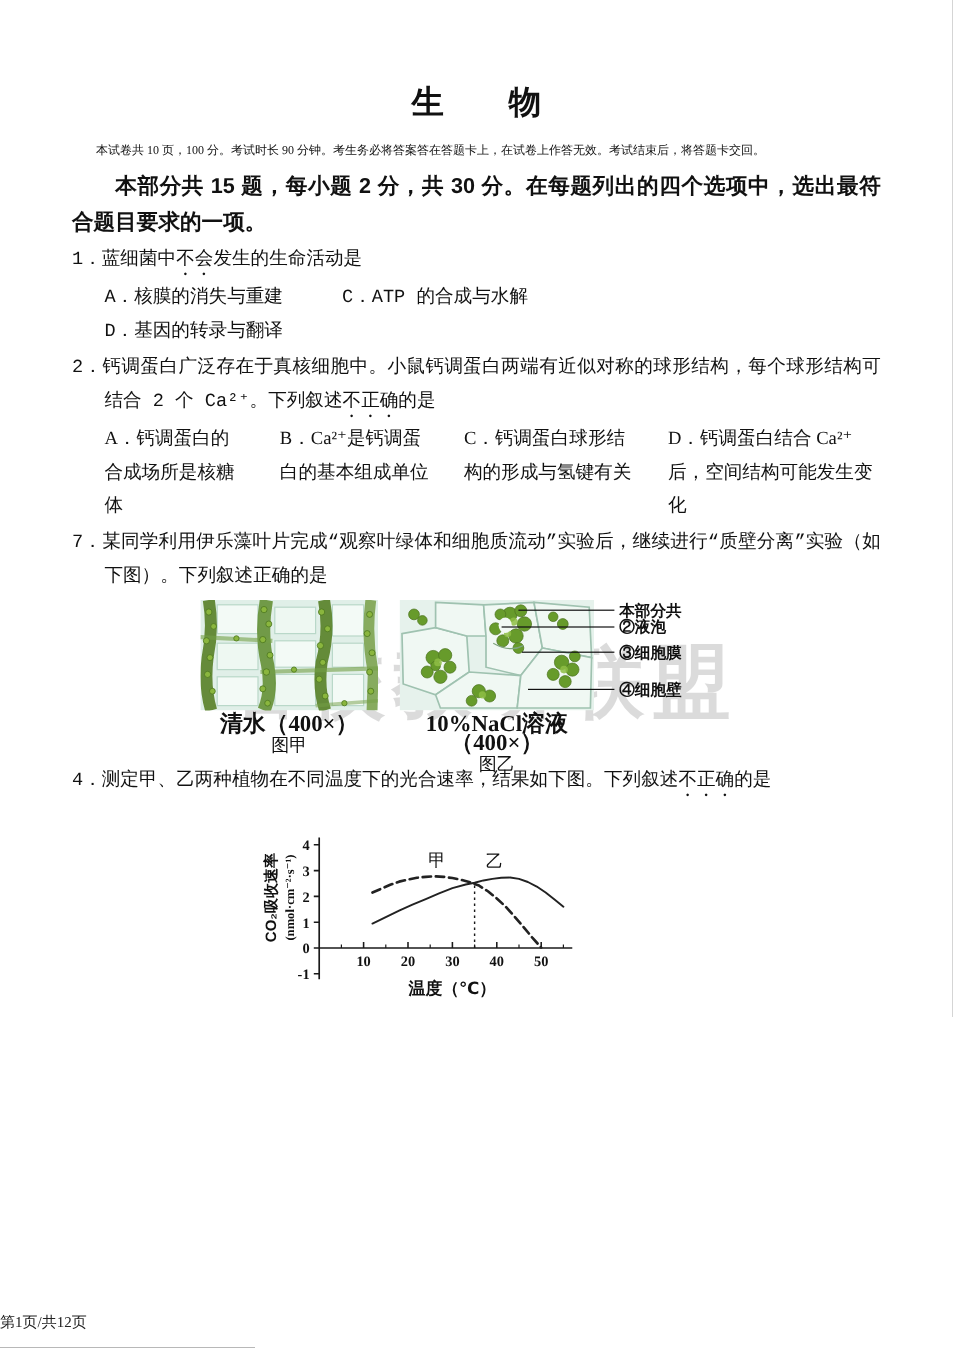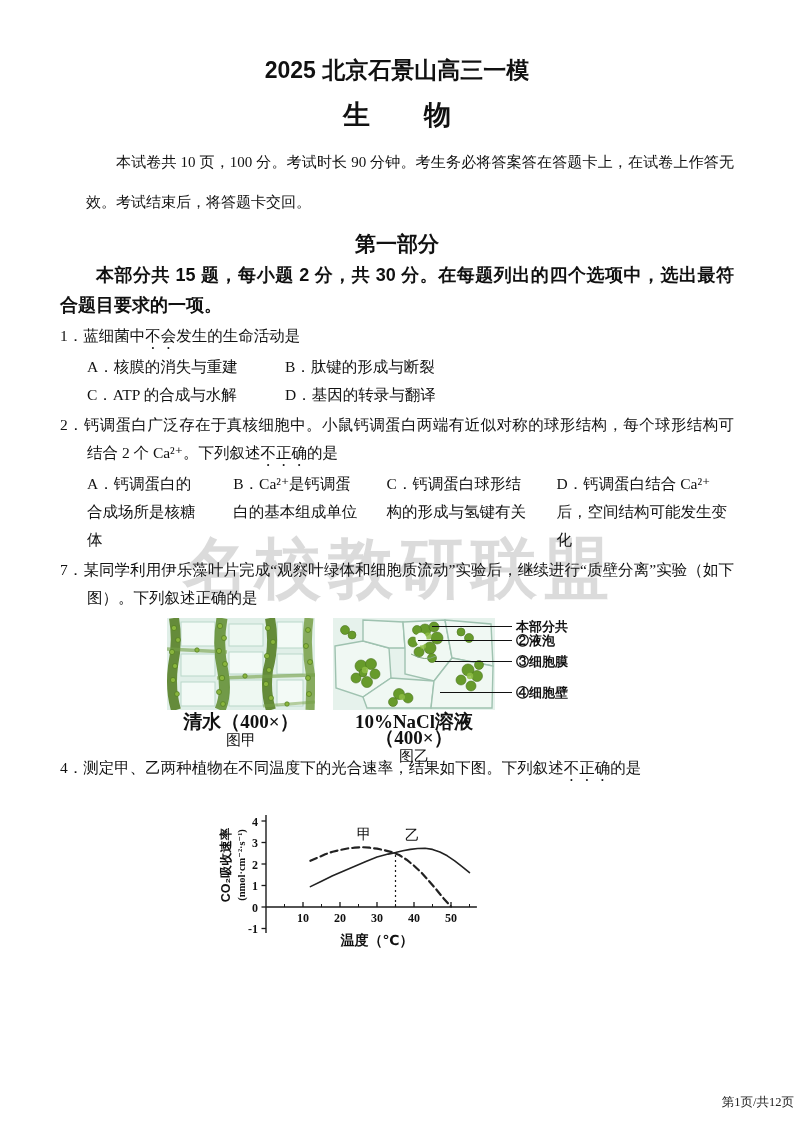--- a/index.html
+++ b/index.html
@@ -6,27 +6,27 @@
   .page{
     position:relative; width:794px; height:1123px; margin:0 auto;
     background:#fff; overflow:hidden;
     font-family:"Liberation Serif","DejaVu Serif",serif;
     color:#111;
   }
   .content{position:relative; z-index:1; padding:55px 60px 0 60px;}
   .hei{font-family:"Liberation Sans","DejaVu Sans",sans-serif;}
   .doc-title{font-size:23px; font-weight:bold; text-align:center; line-height:30px;}
   .doc-subject{font-size:27px; font-weight:bold; text-align:center; margin-top:13px; line-height:34px;}
-  .notice{font-size:15px; line-height:40px; text-indent:2em; text-align:justify; margin-top:10px;margin-left:26px;}
+  .notice{font-size:10px; line-height:28px; text-indent:2em; text-align:justify; margin-top:10px;}
   .part-heading{font-size:21px; font-weight:bold; text-align:center; margin-top:6px; line-height:32px;}
   .instructions{font-size:18px; font-weight:bold; line-height:30px; text-indent:2em; text-align:justify;}
-  .q-stem{font-size:15.5px; line-height:28px; padding-left:27px; text-indent:-27px; text-align:justify; margin-top:2px;}
+  .q-stem{font-size:15.5px; line-height:28px; padding-left:27px; text-indent:-27px; text-align:justify; margin-top:2px;font-family:Liberation Mono, monospace;}
   .emph{-webkit-text-emphasis:filled dot; -webkit-text-emphasis-position:under left;
         text-emphasis:filled dot; text-emphasis-position:under left;}
-  .opt-grid{display:grid; grid-template-columns:198px 1fr; padding-left:27px; font-size:15.5px; line-height:28px;}
+  .opt-grid{display:grid; grid-template-columns:198px 1fr; padding-left:27px; font-size:15.5px; line-height:28px;font-family:Liberation Mono, monospace;}
   .opt-line{padding-left:27px; font-size:15.5px; line-height:28px;}
   .opt-col{display:flex; }
   
   .figure3{position:relative; height:134px; margin-top:6px;}
   .micro{position:absolute; top:0; border:0; display:block;}
   .micro-jia{left:107px;}
   .micro-yi{left:273px;}
   .fig-caption{position:absolute; text-align:center; top:96px; line-height:16px;}
   .cap-jia{left:107px; width:148px;}
   .cap-yi{left:262px; width:184px;}
@@ -41,43 +41,40 @@
   .xlabel{font-size:14px; font-weight:bold; fill:#111; font-family:"Liberation Sans","DejaVu Sans",sans-serif;}
   .ylabel1{font-size:12.5px; font-weight:bold; fill:#111; font-family:"Liberation Sans","DejaVu Sans",sans-serif;}
   .ylabel2{font-size:10.5px; font-weight:bold; fill:#111; font-family:"Liberation Serif","DejaVu Serif",serif;}
   .watermark{
     position:absolute; z-index:0; left:183px; top:524px; width:460px;
     font-size:66px; letter-spacing:6px; color:rgba(0,0,0,0.14);
     font-family:"Liberation Serif","DejaVu Serif",serif; font-weight:bold;
     white-space:nowrap; pointer-events:none;
   }
   .footer{position:absolute; z-index:1; bottom:12px; left:0; width:100%;
-    text-align:right; font-size:12.5px; color:#222;}
+    text-align:left; font-size:12.5px; color:#222;}
 </style>
 </head>
 <body>
 
 <div class="page">
 
   <div class="watermark">名校教研联盟</div>
 
   <div class="content">
 
-    <div class="doc-title hei">2025 北京石景山高三一模</div>
     <div class="doc-subject hei">生　　物</div>
     <div class="notice">本试卷共 10 页，100 分。考试时长 90 分钟。考生务必将答案答在答题卡上，在试卷上作答无效。考试结束后，将答题卡交回。</div>
 
-    <div class="part-heading hei">第一部分</div>
     <div class="instructions hei">本部分共 15 题，每小题 2 分，共 30 分。在每题列出的四个选项中，选出最符合题目要求的一项。</div>
 
     <div>
       <div class="q-stem"><span>1．蓝细菌中</span><span class="emph">不会</span><span>发生的生命活动是</span></div>
       <div class="opt-grid">
         <div>A．核膜的消失与重建</div>
-        <div>B．肽键的形成与断裂</div>
         <div>C．ATP 的合成与水解</div>
         <div>D．基因的转录与翻译</div>
       </div>
     </div>
 
     <div>
       <div class="q-stem"><span>2．钙调蛋白广泛存在于真核细胞中。小鼠钙调蛋白两端有近似对称的球形结构，每个球形结构可结合 2 个 Ca²⁺。下列叙述</span><span class="emph">不正确</span><span>的是</span></div>
       <div class="opt-col">
         <div class="opt-line">A．钙调蛋白的合成场所是核糖体</div>
         <div class="opt-line">B．Ca²⁺是钙调蛋白的基本组成单位</div>

